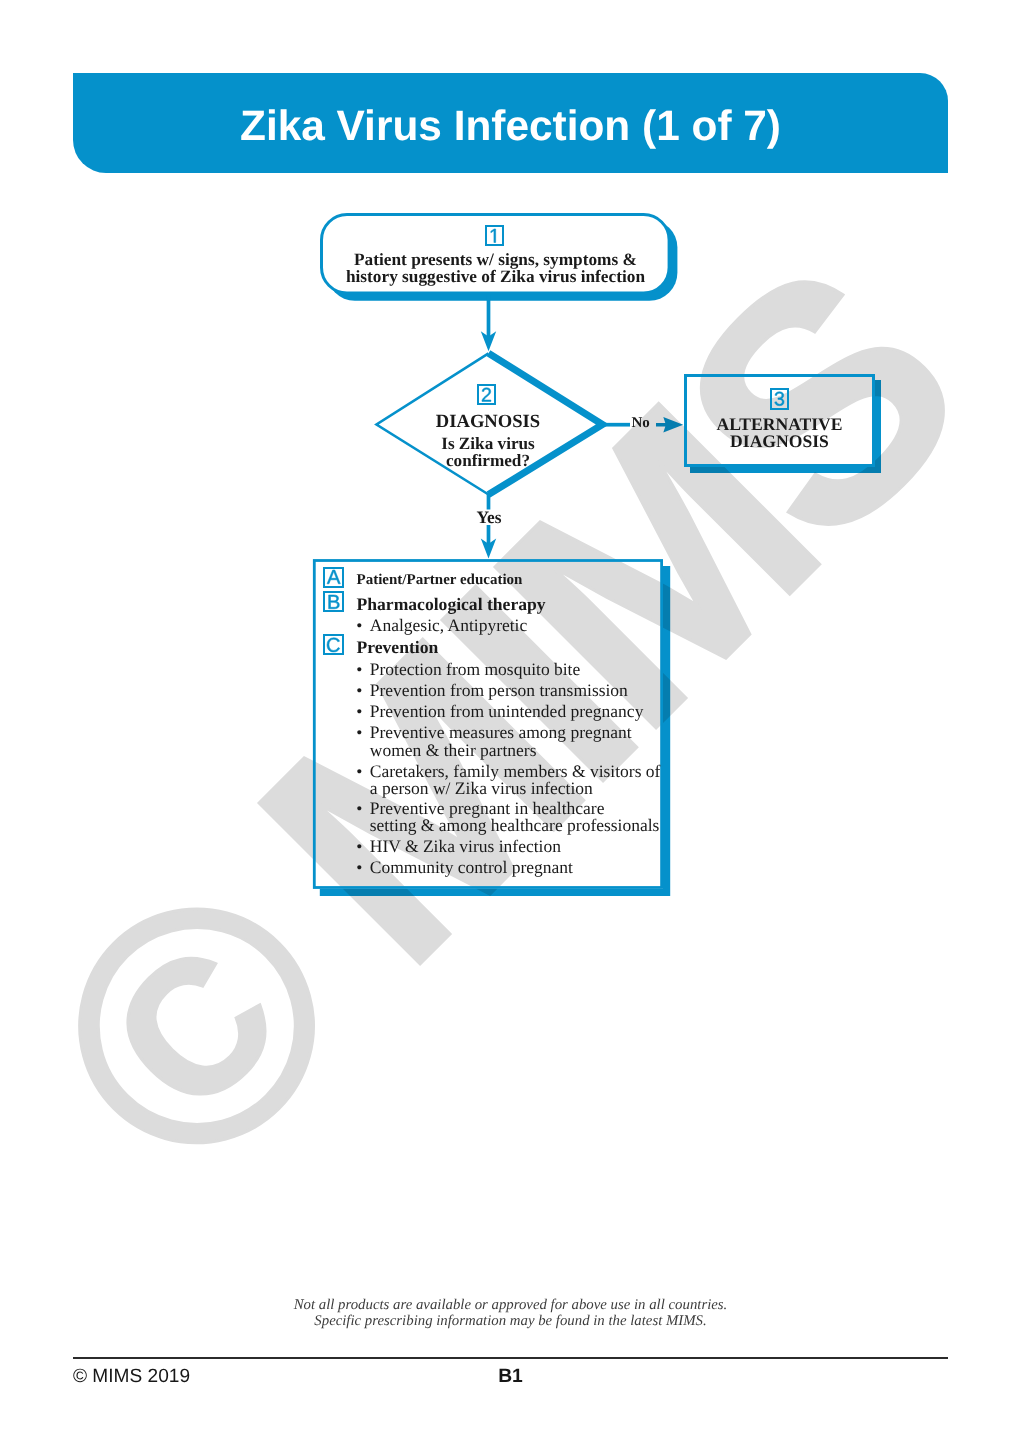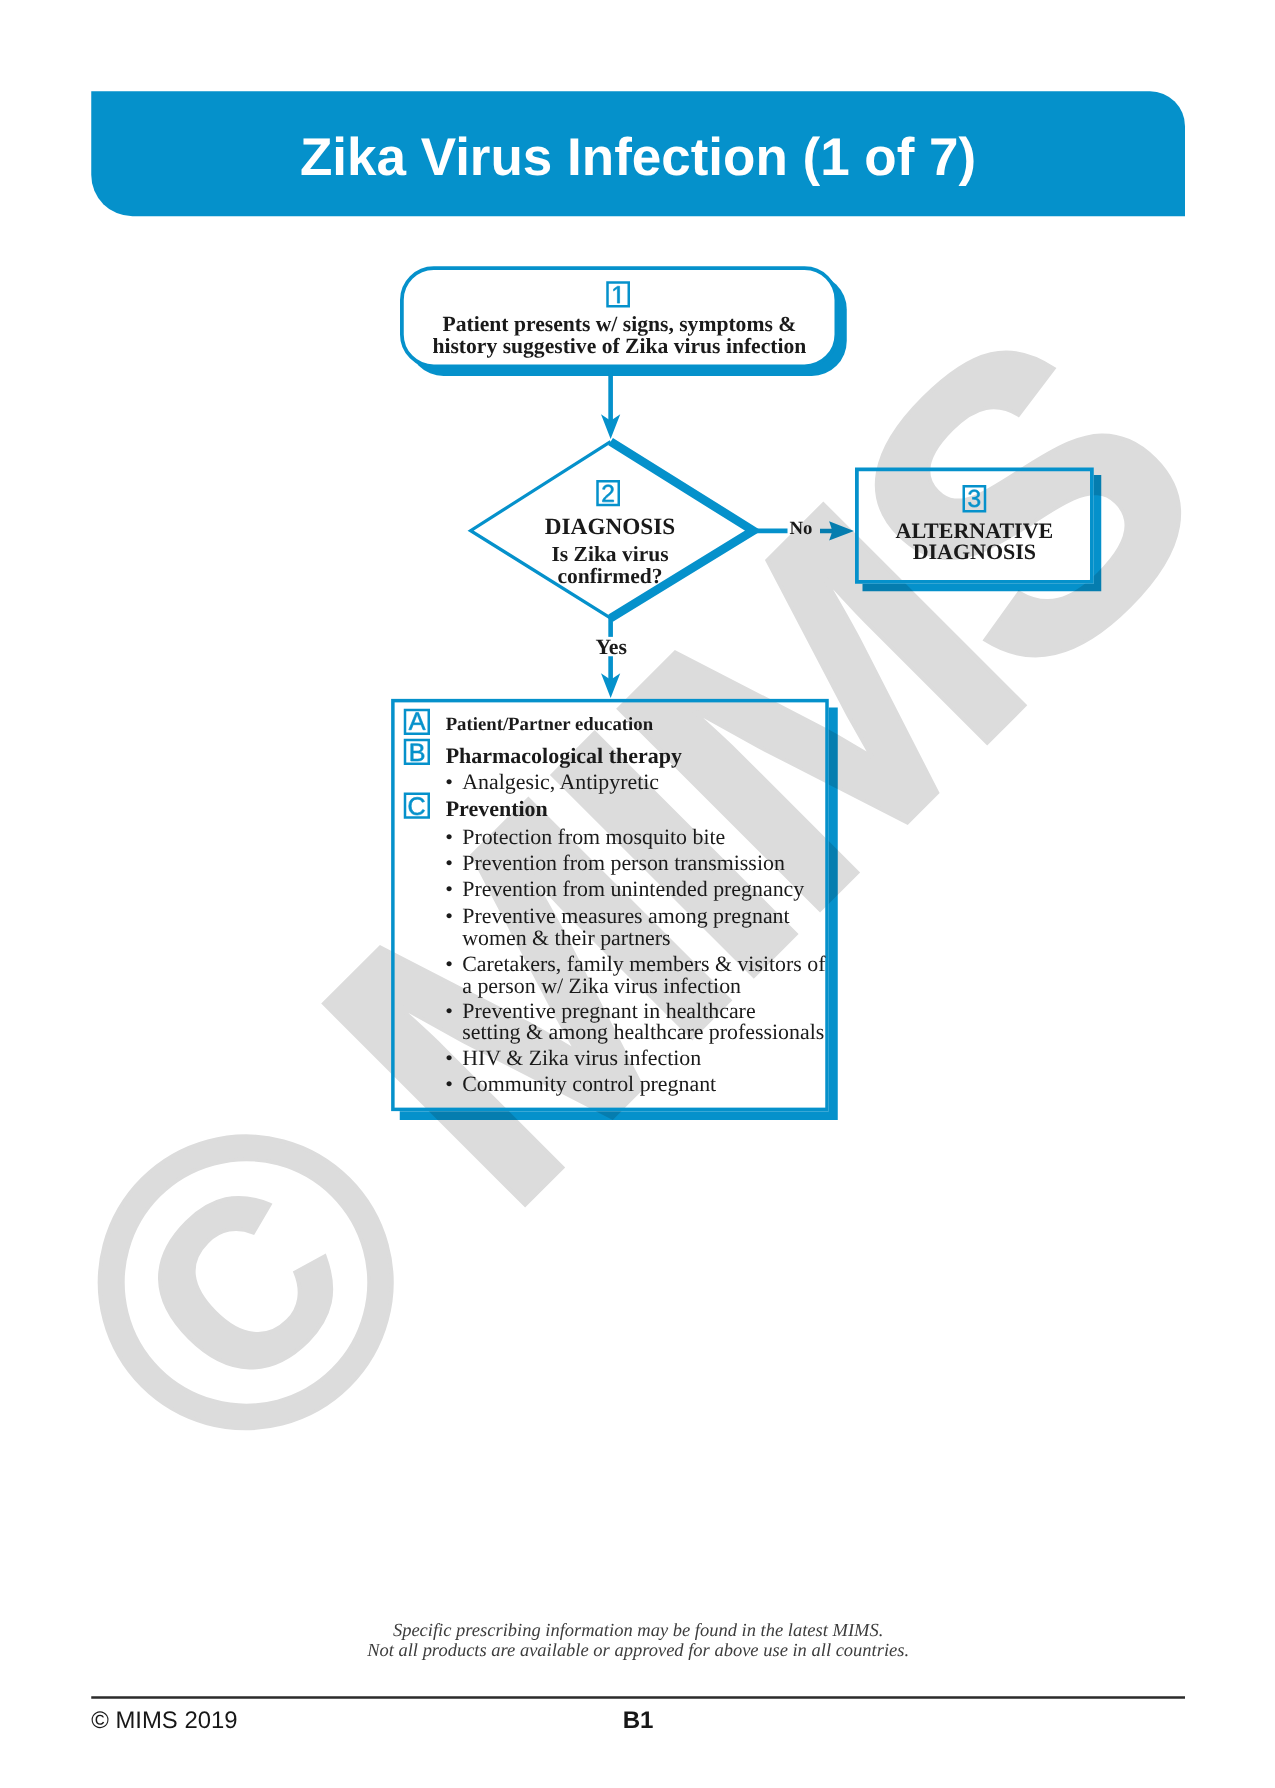--- a/index.html
+++ b/index.html
@@ -173,20 +173,20 @@
         <span style="position: absolute; left: 0px; top: 0px; line-height: 17.4px;">•</span>
         <div style="margin-left: 13.6px;">HIV &amp; Zika virus infection</div>
       </div>
       <div class="tl bodytext" style="left: 356.2px; top: 859px; font-size: 17.5px; line-height: 17.4px; white-space: nowrap;">
         <span style="position: absolute; left: 0px; top: 0px; line-height: 17.4px;">•</span>
         <div style="margin-left: 13.6px;">Community control pregnant</div>
       </div>
     </div>
 
   <div id="disclaimer">
+    <div>Not all products are available or approved for above use in all countries.</div>
     <div>Specific prescribing information may be found in the latest MIMS.</div>
-    <div>Not all products are available or approved for above use in all countries.</div>
   </div>
   <div id="footrule"></div>
   <div id="pagenum">B1</div>
   <div id="copyright">© MIMS 2019</div>
 
 </div>
 
 </body></html>

